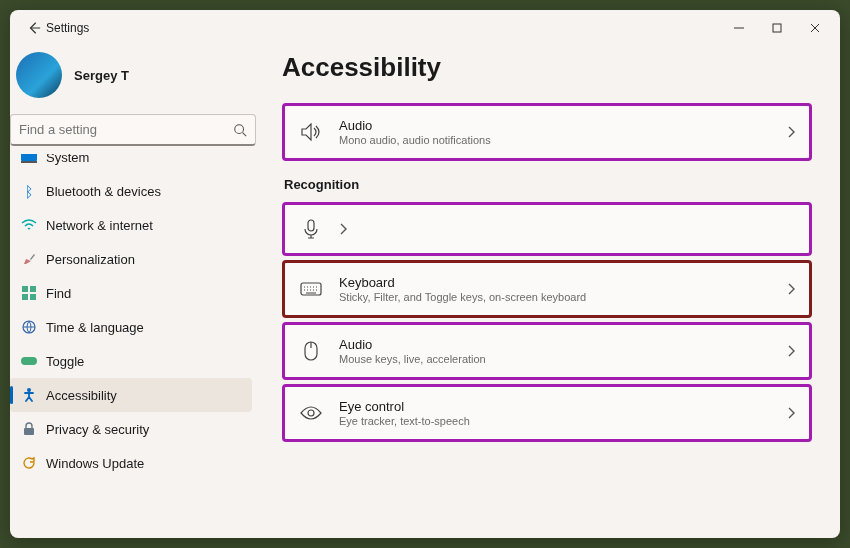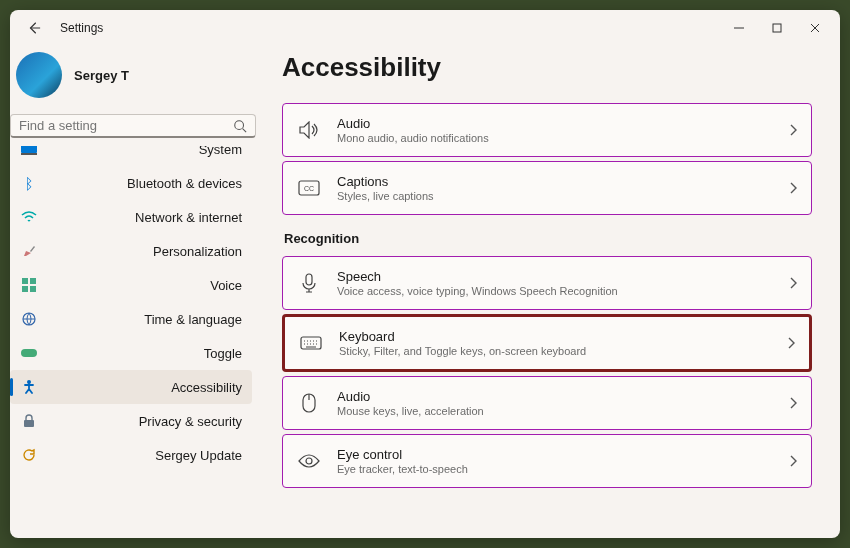--- a/index.html
+++ b/index.html
@@ -22,63 +22,62 @@
   flex-direction: column;
   box-shadow: 0 4px 20px rgba(0,0,0,.3);
 }
 .titlebar {
   height: 36px;
   display: flex;
   align-items: center;
   padding: 0 6px 0 12px;
 }
 .tb-back { width: 24px; height: 24px; display:flex; align-items:center; justify-content:center; cursor:pointer; border-radius:4px; }
-.tb-title { margin-left: 14px; font-size: 12px; }
+.tb-title { font-size: 12px; }
 .tb-spacer { flex: 1; }
 .tb-btn { width: 38px; height: 28px; display:flex; align-items:center; justify-content:center; cursor:pointer; border-radius:4px; }
 .content { flex: 1; display: flex; overflow: hidden; }
 .sidebar { width: 256px; padding: 0 10px 10px 0; display: flex; flex-direction: column; overflow:hidden; }
 .profile { display: flex; align-items: center; gap: 12px; padding: 6px 6px 16px 6px; }
 .avatar { width: 46px; height: 46px; border-radius: 50%; background: linear-gradient(135deg,#1b6fb5,#2aa3d9 60%,#0d3c5c); }
 .profile-name { font-size: 13px; font-weight: 600; }
 .search {
   display:flex; align-items:center;
   border: 1px solid #c9c4bf;
   border-bottom: 2px solid #8a8580;
   border-radius: 4px;
   background: #fbf8f5;
-  height: 24px;
+  height: 32px;
   padding: 0 8px;
   margin-bottom: 8px;
 }
 .search input { flex:1; border:none; background:transparent; outline:none; font-size:13px; color:#444; }
 .navlist { flex:1; overflow-y:auto; padding-right:4px; position:relative; }
 .navlist::-webkit-scrollbar{width:6px}
 .navlist::-webkit-scrollbar-thumb{background:#c0bab3;border-radius:3px}
 .navitem {
-  display:flex; align-items:center; gap:0;
+  display:flex; align-items:center; gap:8px;
   height: 34px; padding: 0 10px;
   border-radius: 4px; cursor:pointer;
   font-size: 13px;
   position:relative;
-  justify-content:space-between;
 }
 .navitem.active { background: #ece5de; }
 .navitem.active::before{
   content:""; position:absolute; left:0; top:8px; bottom:8px; width:3px;
   background:#0067c0; border-radius:2px;
 }
 .navicon { width:18px; height:18px; display:flex; align-items:center; justify-content:center; font-size:15px; }
 .main { flex:1; padding: 6px 28px 10px 16px; overflow-y:auto; }
 .main h1 { font-size: 26px; font-weight: 600; margin-bottom: 20px; }
 .section-label { font-size: 13px; font-weight: 600; margin: 16px 0 10px 2px; }
 .card {
   display:flex; align-items:center; gap:16px;
   background:#fcfaf8;
-  border:1px solid #a21caf;
+  border:3px solid #a21caf;
   border-radius:4px;
   padding: 12px 14px;
   margin-bottom: 4px;
   cursor:pointer;
 }
 .card.hl { border:3px solid #7f1d1d; border-radius:4px; }
 .cicon { width:24px; height:24px; display:flex; align-items:center; justify-content:center; color:#444; }
 .ctext { flex:1; }
 .ctitle { font-size: 13px; }
 .csub { font-size: 11px; color:#6b6b6b; margin-top:1px; }
@@ -163,21 +162,21 @@
         </div>
         <div class="navitem">
           <span class="navicon">
               <svg width="14" height="14" viewBox="0 0 14 14">
                 <rect x="0" y="0" width="6" height="6" fill="#4a8"></rect>
                 <rect x="8" y="0" width="6" height="6" fill="#4a8"></rect>
                 <rect x="0" y="8" width="6" height="6" fill="#4a8"></rect>
                 <rect x="8" y="8" width="6" height="6" fill="#4a8"></rect>
               </svg>
             </span>
-          <span>Voice</span>
+          <span>Find</span>
         </div>
         <div class="navitem">
           <span class="navicon">
               <svg width="14" height="14" viewBox="0 0 14 14">
                 <circle cx="7" cy="7" r="6" stroke="#36a" stroke-width="1.2" fill="none"></circle>
                 <path d="M1 7h12M7 1q4 6 0 12q-4-6 0-12" stroke="#36a" stroke-width="1" fill="none"></path>
               </svg>
             </span>
           <span>Time &amp; language</span>
         </div>
@@ -206,21 +205,21 @@
               </svg>
             </span>
           <span>Privacy &amp; security</span>
         </div>
         <div class="navitem">
           <span class="navicon">
               <svg width="14" height="14" viewBox="0 0 14 14">
                 <path d="M12 7a5 5 0 11-2-4l2-1v4h-4" stroke="#c80" stroke-width="1.4" fill="none"></path>
               </svg>
             </span>
-          <span>Sergey Update</span>
+          <span>Windows Update</span>
         </div>
       </div>
     </div>
 
     <div class="main">
       <h1>Accessibility</h1>
 
       <div class="card">
         <div class="cicon">
             <svg width="20" height="18" viewBox="0 0 20 18">
@@ -232,51 +231,30 @@
             <div class="ctitle">Audio</div>
             <div class="csub">Mono audio, audio notifications</div>
           </div>
         <div class="chev">
             <svg width="8" height="12" viewBox="0 0 8 12">
               <path d="M2 1l5 5-5 5" stroke="#555" stroke-width="1.4" fill="none"></path>
             </svg>
           </div>
       </div>
 
-      <div class="card">
-        <div class="cicon">
-            <svg width="22" height="16" viewBox="0 0 22 16">
-              <rect x="1" y="1" width="20" height="14" rx="2" stroke="#444" stroke-width="1.2" fill="none"></rect>
-              <text x="11" y="11" font-size="7" text-anchor="middle" fill="#444">CC</text>
-            </svg>
-          </div>
-        <div class="ctext">
-            <div class="ctitle">Captions</div>
-            <div class="csub">Styles, live captions</div>
-          </div>
-        <div class="chev">
-            <svg width="8" height="12" viewBox="0 0 8 12">
-              <path d="M2 1l5 5-5 5" stroke="#555" stroke-width="1.4" fill="none"></path>
-            </svg>
-          </div>
-      </div>
 
       <div class="section-label">Recognition</div>
 
       <div class="card">
         <div class="cicon">
             <svg width="14" height="20" viewBox="0 0 14 20">
               <rect x="4" y="1" width="6" height="11" rx="3" stroke="#444" stroke-width="1.2" fill="none"></rect>
               <path d="M1 10a6 6 0 0012 0M7 16v3M4 19h6" stroke="#444" stroke-width="1.2" fill="none"></path>
             </svg>
           </div>
-        <div class="ctext">
-            <div class="ctitle">Speech</div>
-            <div class="csub">Voice access, voice typing, Windows Speech Recognition</div>
-          </div>
         <div class="chev">
             <svg width="8" height="12" viewBox="0 0 8 12">
               <path d="M2 1l5 5-5 5" stroke="#555" stroke-width="1.4" fill="none"></path>
             </svg>
           </div>
       </div>
 
       <div class="card hl">
         <div class="cicon">
             <svg width="22" height="14" viewBox="0 0 22 14">

